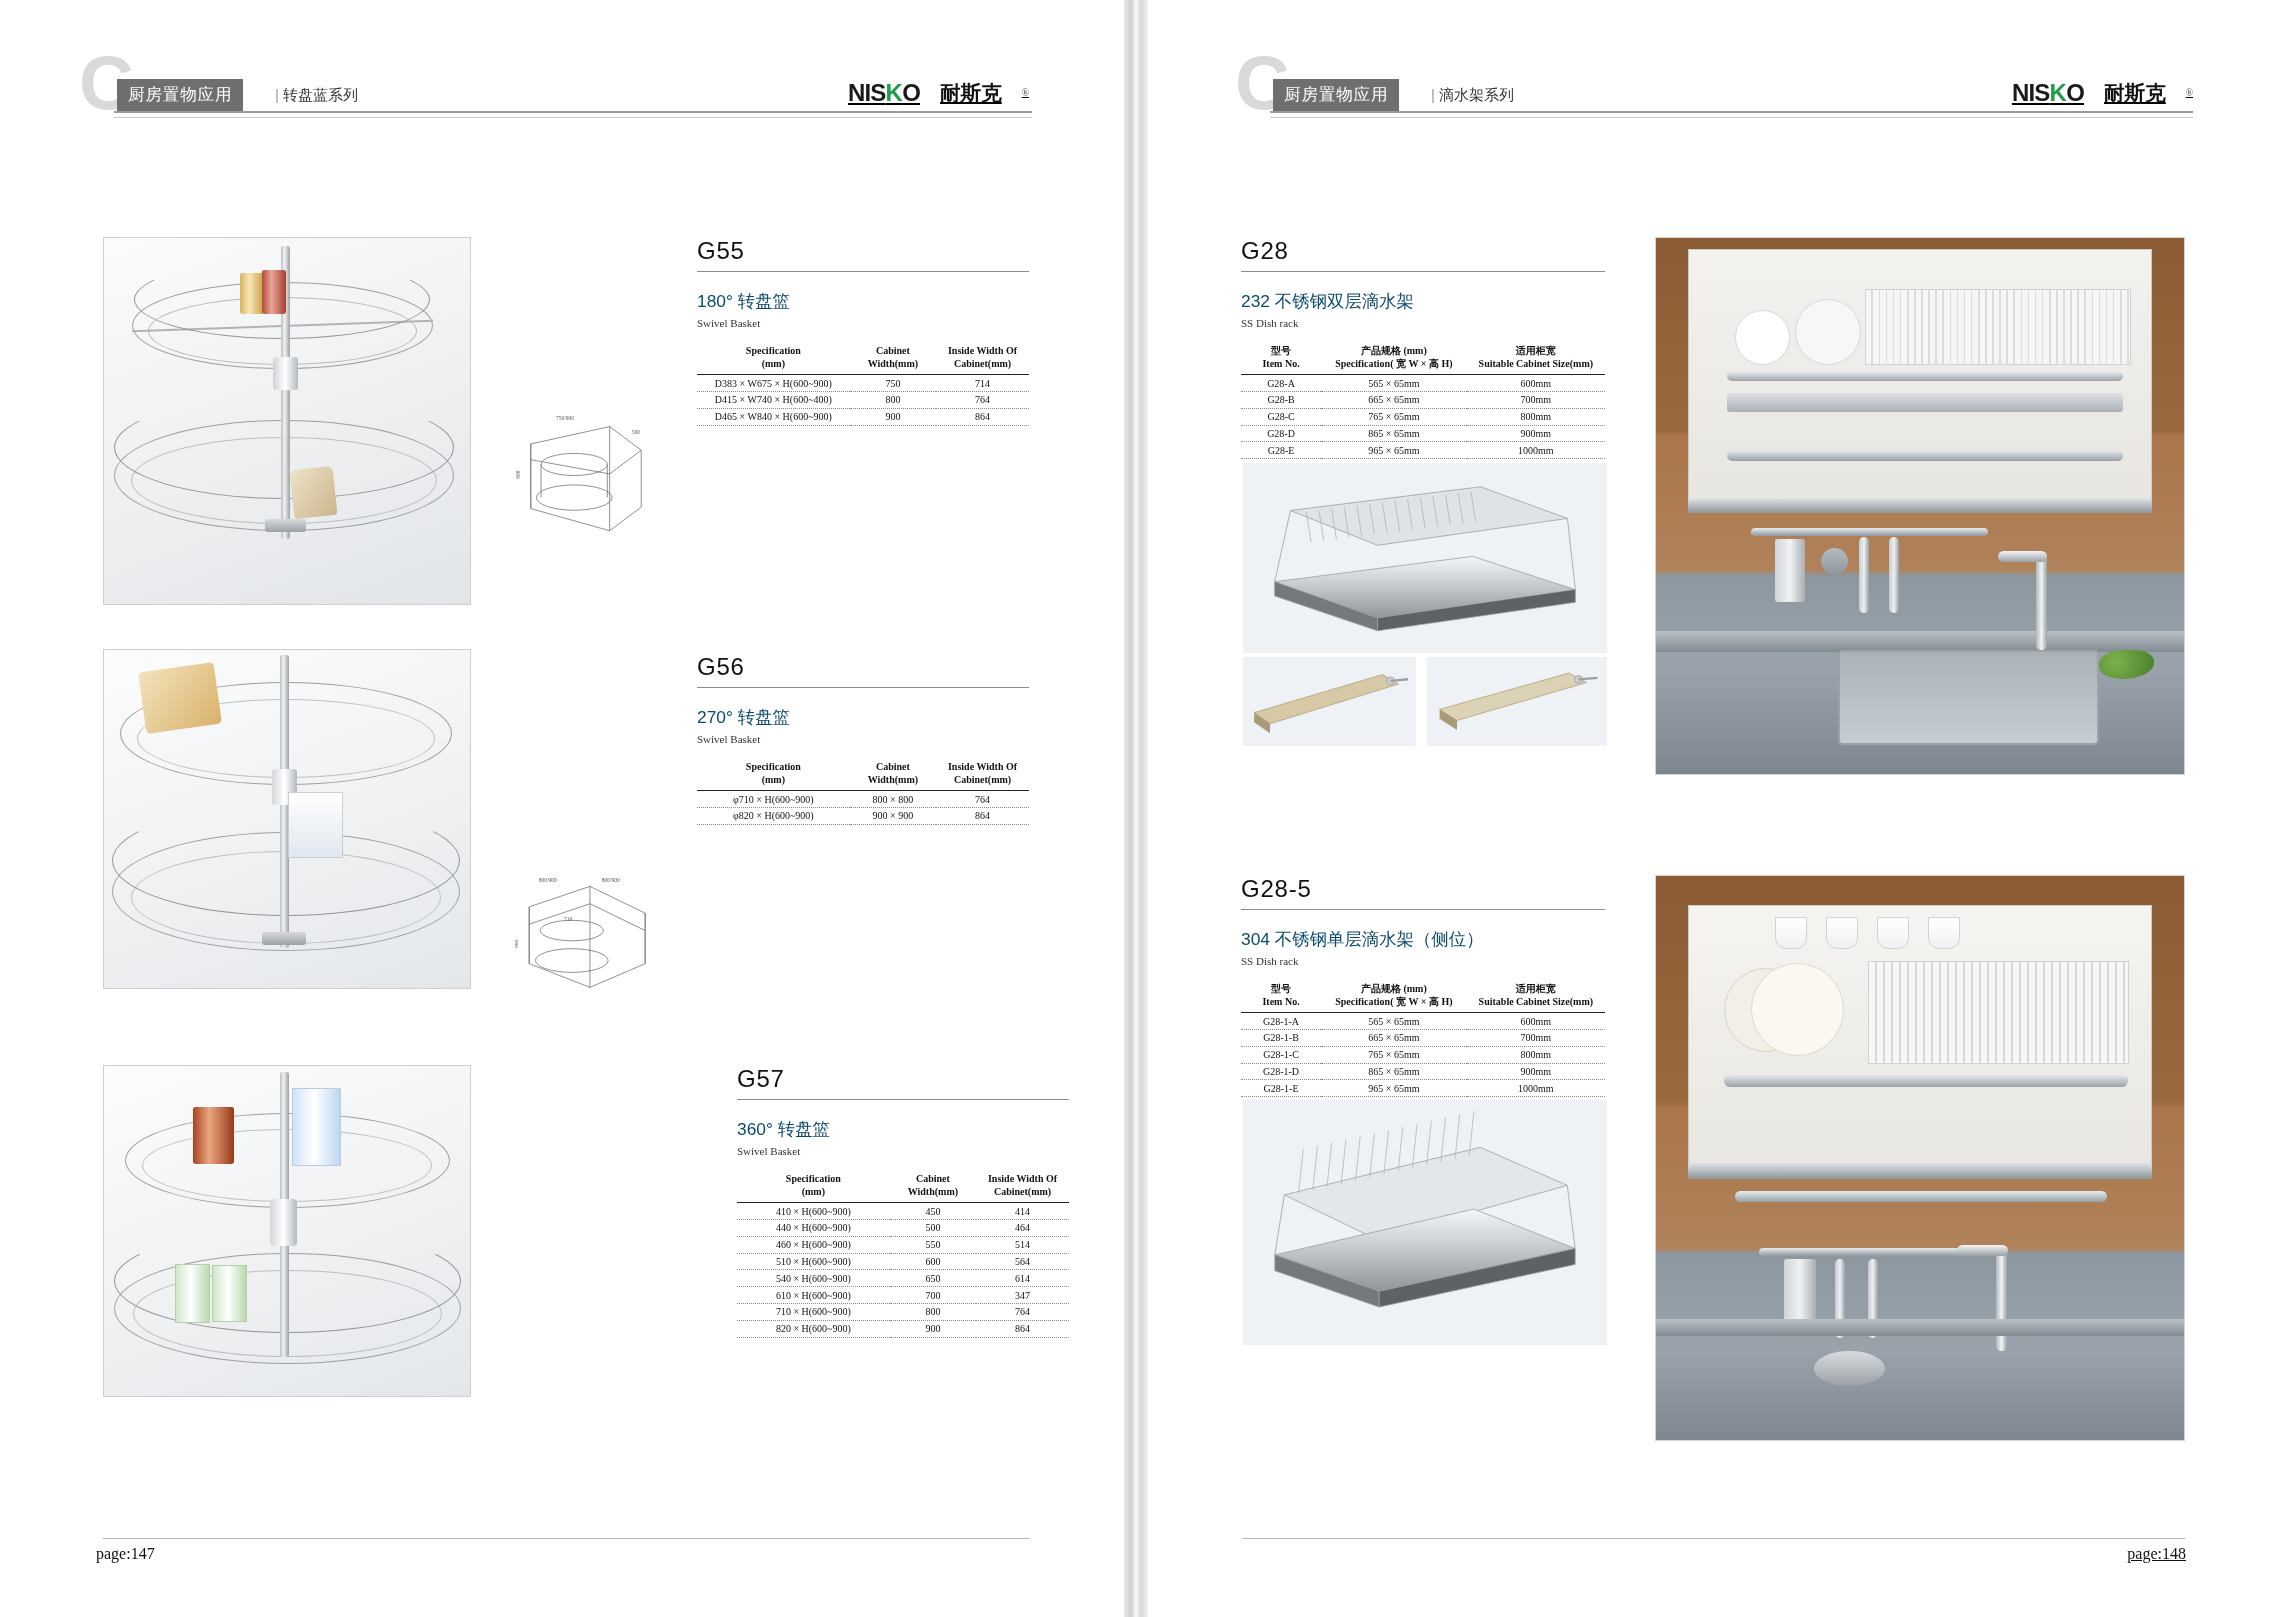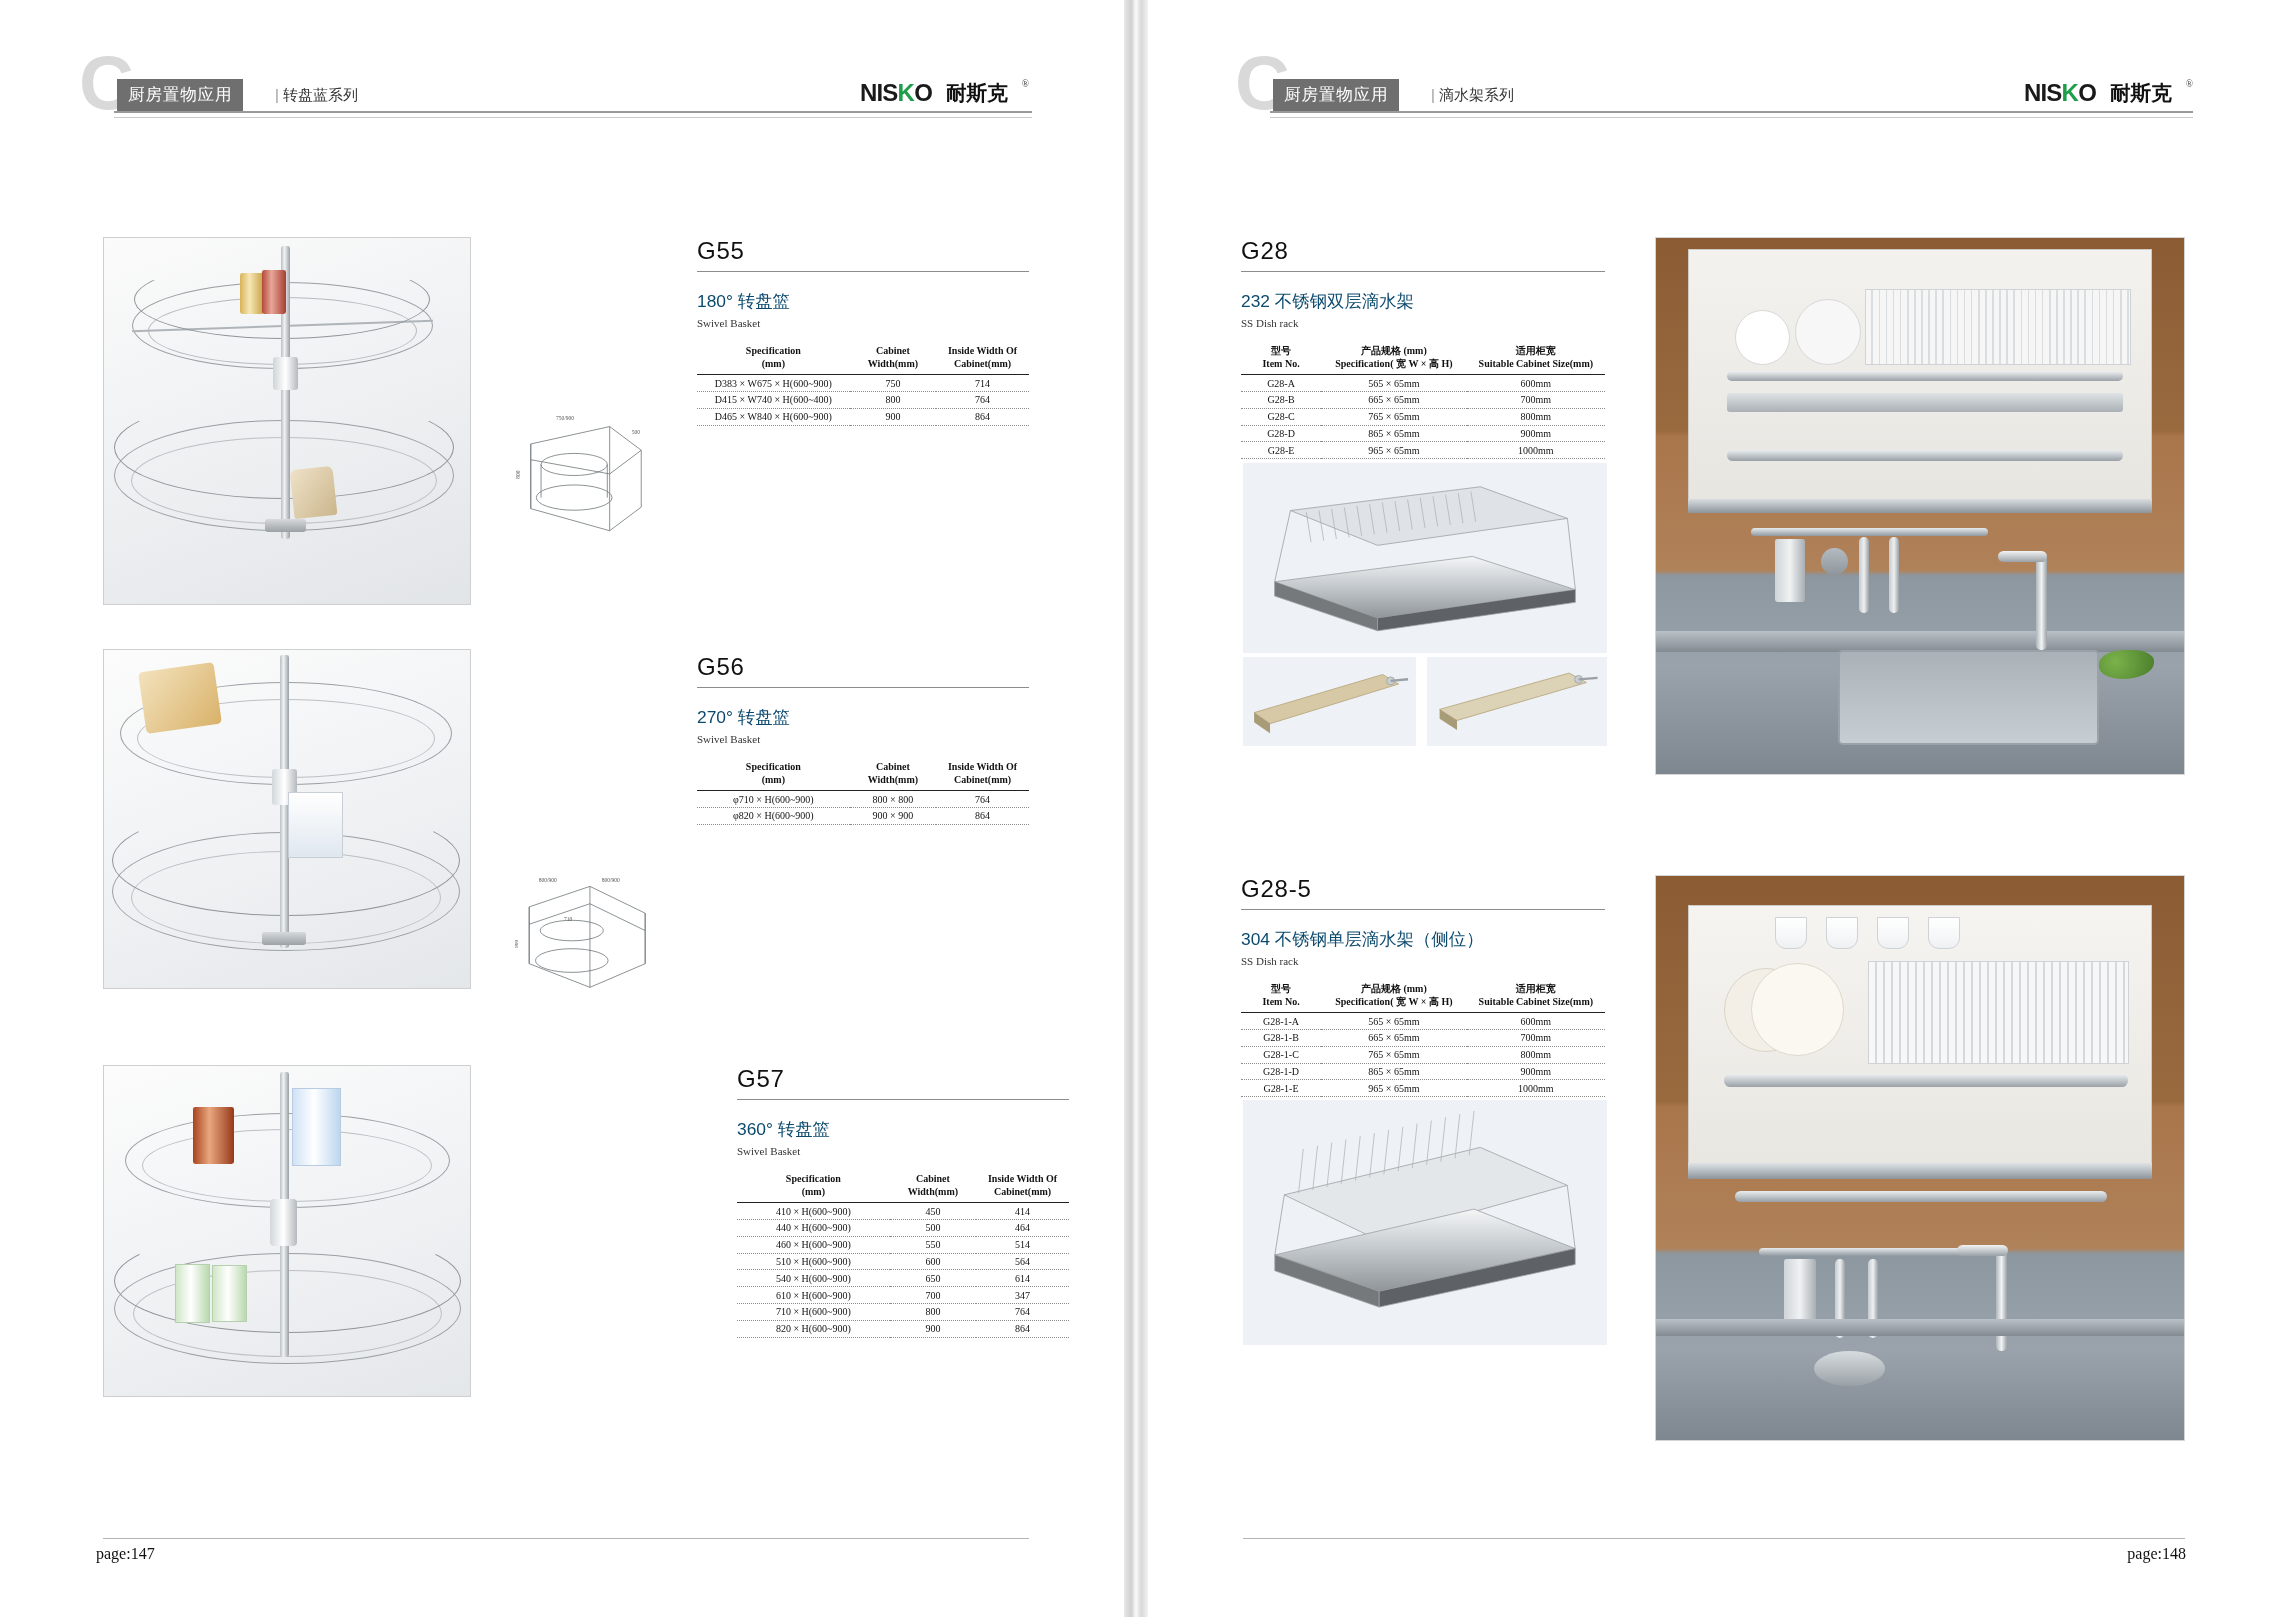--- a/index.html
+++ b/index.html
@@ -31,21 +31,21 @@
     white-space:nowrap;
   }
   .hdr-sub {
     position:absolute; top:24px;
     font-family:"Liberation Sans", sans-serif; font-size:15px; color:#333;
     white-space:nowrap;
   }
   .hdr-rule { position:absolute; height:1.6px; background:#9a9a9a; top:49px; }
   .hdr-rule2 { position:absolute; height:0.8px; background:#c9c9c9; top:55px; }
 
-  .logo { position:absolute; top:17.4px; display:flex; gap:14px; }
+  .logo { position:absolute; top:17.4px; display:flex; align-items:center; gap:20px;text-decoration:underline; }
   .logo .nis {
     font-family:"Liberation Sans", sans-serif; font-weight:bold; font-size:24px;
     color:#1a1a1a; letter-spacing:-0.8px;
   }
   .logo .greendot { color:#1e9e4a; }
   .logo .cn {
     font-family:"Liberation Sans", sans-serif; font-weight:bold; font-size:20.6px; color:#111;
   }
   .logo .reg { font-size:9.5px; vertical-align:super; color:#444; }
 
@@ -596,16 +596,16 @@
       <div style="position:absolute; left:128px; top:383px; width:32px; height:68px; background:linear-gradient(to right,#cfd4d8,#f0f2f3,#a8aeb3); border-radius:2.4px;"></div>
       <div style="position:absolute; left:179px; top:383px; width:9.5px; height:79px; background:linear-gradient(to right,#c5cace,#eef0f1,#9aa0a5); border-radius:4.7px;"></div>
       <div style="position:absolute; left:212px; top:383px; width:9.5px; height:79px; background:linear-gradient(to right,#c5cace,#eef0f1,#9aa0a5); border-radius:4.7px;"></div>
       <div style="position:absolute; left:158px; top:475px; width:71px; height:35px; border-radius:50%; background:linear-gradient(to bottom,#d7dcdf,#9aa1a6);"></div>
       <div style="position:absolute; left:340px; top:372px; width:11px; height:103px; background:linear-gradient(to right,#aeb5ba,#f2f4f5,#9aa1a6); border-radius:5.5px;"></div>
       <div style="position:absolute; left:301px; top:369px; width:51px; height:11px; background:linear-gradient(to bottom,#f2f4f5,#9aa1a6); border-radius:5.5px;"></div>
       <div style="position:absolute; left:0; top:443px; width:100%; height:17.4px; background:linear-gradient(to bottom,#b9c0c6,#838b92);"></div>
     </div>
 
     <div class="footline" style="left:95px; width:942px;"></div>
-    <div class="pagenum" style="right:87px;">page:148</div>
+    <div class="pagenum" style="right:87px;text-decoration:underline;">page:148</div>
   </div>
 </div>
 
 
 </body></html>

